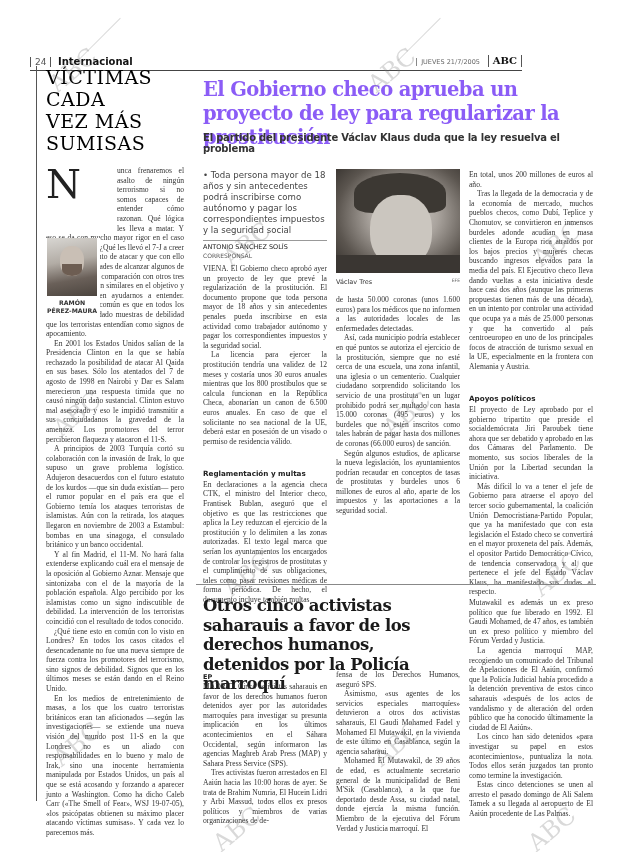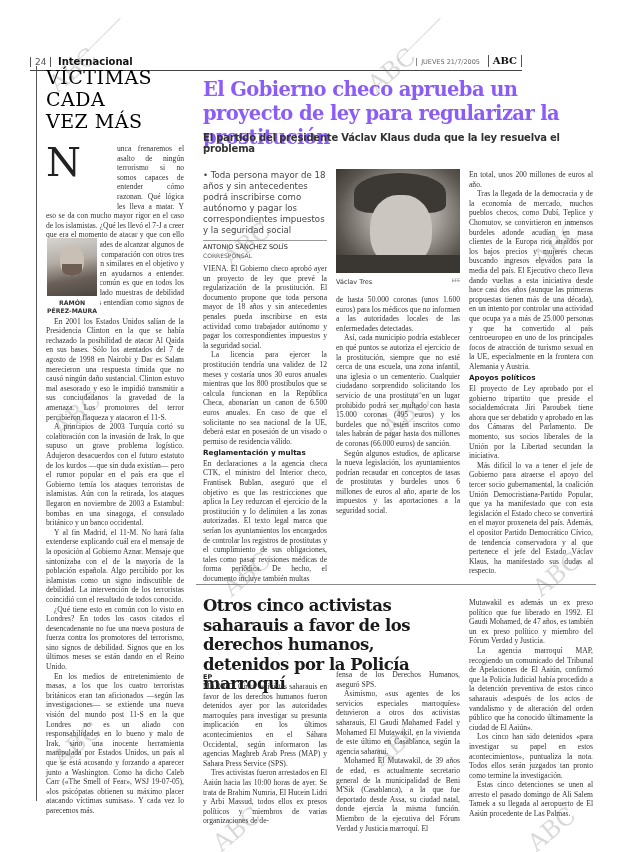--- a/index.html
+++ b/index.html
@@ -35,21 +35,21 @@
 
   .col-a { position: absolute; left: 203px; top: 264px; width: 124px; }
   .col-b-photo { position: absolute; left: 336px; top: 169px; width: 124px; height: 104px; background: radial-gradient(ellipse at 55% 45%, #d9d6d1 0%, #a9a39d 35%, #5b554f 70%, #2f2b27 100%); overflow: hidden; }
   .col-b-photo .hair { position: absolute; left: 18px; top: 4px; width: 92px; height: 40px; border-radius: 50% 50% 20% 20%; background: #3c3833; }
   .col-b-photo .face { position: absolute; left: 34px; top: 26px; width: 62px; height: 72px; border-radius: 45%; background: #cbc6bf; }
   .col-b-photo .collar { position: absolute; left: 0; top: 86px; width: 124px; height: 22px; background: #3a3632; }
   .photo-cap { position: absolute; left: 336px; top: 278px; width: 124px; font-family: "DejaVu Sans", sans-serif; font-size: 6.5px; color: #333; }
   .photo-cap .credit { position: absolute; right: 0; top: 0; font-size: 4.5px; color: #666; }
   .col-b { position: absolute; left: 336px; top: 295px; width: 124px; }
   .col-c { position: absolute; left: 469px; top: 170px; width: 124px; }
-  .subhead { font-family: "DejaVu Sans", sans-serif; font-weight: bold; font-size: 7.2px; color: #222; margin: 2px 0 1px; }
+  .subhead { font-family: "DejaVu Sans", sans-serif; font-weight: bold; font-size: 7.2px; color: #222; margin: 23px 0 1px; }
 
   .rule { position: absolute; left: 196px; top: 584px; width: 400px; border-top: 1px solid #888; }
 
   .sec-head { position: absolute; left: 203px; top: 596px; width: 258px; font-family: "DejaVu Serif", serif; font-size: 16.5px; line-height: 19.5px; color: #1a1a1a; letter-spacing: -0.5px; }
   .ep-label { position: absolute; left: 203px; top: 673px; font-family: "DejaVu Sans", sans-serif; font-weight: bold; font-size: 6.5px; color: #222; }
   .col-d { position: absolute; left: 203px; top: 682px; width: 124px; }
   .col-e { position: absolute; left: 336px; top: 670px; width: 124px; }
   .col-f { position: absolute; left: 469px; top: 598px; width: 124px; }
 
   .wm { position: absolute; font-family: "DejaVu Serif", serif; font-size: 24px; color: rgba(120,120,120,0.28); transform: rotate(-40deg); pointer-events: none; }
@@ -63,32 +63,33 @@
   <span class="sec">Internacional</span>
   <span class="date">JUEVES 21/7/2005</span>
   <span class="logo">ABC</span>
 </div>
 
 <div style="position:absolute;left:36px;top:66px;height:735px;border-left:1px solid #555;"></div>
 <div class="col-left-inner">
   <div class="op-title">
     <div>VÍCTIMAS CADA</div>
     <div>VEZ MÁS</div>
+    <div>SUMISAS</div>
   </div>
   <div class="body-text" style="margin-top:12px;">
     <p class="noind">
       <span class="dropcap">N</span>
       <span class="author-photo" style="float:left;margin-top:62px;margin-left:-30px;">
       </span>
       <span>unca frenaremos el asalto de ningún terrorismo si no somos capaces de entender cómo razonan. Qué lógica les lleva a matar. Y eso se da con mucho mayor rigor en el caso de los islamistas. ¿Qué les llevó el 7-J a creer que era el momento de atacar y que con ello tendrían posibilidades de alcanzar algunos de sus objetivos? La comparación con otros tres ataques que fueron similares en el objetivo y el método pueden ayudarnos a entender. Porque el factor común es que en todos los casos se habían dado muestras de debilidad que los terroristas entendían como signos de apocamiento.</span>
     </p>
     <p>En 2001 los Estados Unidos salían de la Presidencia Clinton en la que se había rechazado la posibilidad de atacar Al Qaida en sus bases. Sólo los atentados del 7 de agosto de 1998 en Nairobi y Dar es Salam merecieron una respuesta timida que no causó ningún daño sustancial. Clinton estuvo mal asesorado y eso le impidió transmitir a sus conciudadanos la gravedad de la amenaza. Los promotores del terror percibieron flaqueza y atacaron el 11-S.</p>
     <p>A principios de 2003 Turquía cortó su colaboración con la invasión de Irak, lo que supuso un grave problema logístico. Adujeron desacuerdos con el futuro estatuto de los kurdos —que sin duda existían— pero el rumor popular en el país era que el Gobierno temía los ataques terroristas de islamistas. Aún con la retirada, los ataques llegaron en noviembre de 2003 a Estambul: bombas en una sinagoga, el consulado británico y un banco occidental.</p>
     <p>Y al fin Madrid, el 11-M. No hará falta extenderse explicando cuál era el mensaje de la oposición al Gobierno Aznar. Mensaje que sintonizaba con el de la mayoría de la población española. Algo percibido por los islamistas como un signo indiscutible de debilidad. La intervención de los terroristas coincidió con el resultado de todos conocido.</p>
-    <p>¿Qué tiene esto en común con lo visto en Londres? En todos los casos citados el desencadenante no fue una nueva postura de fuerza contra los promotores del terrorismo, sino signos de debilidad. Signos que en los últimos meses se están dando en el Reino Unido.</p>
+    <p>¿Qué tiene esto en común con lo visto en Londres? En todos los casos citados el desencadenante no fue una nueva siempre de fuerza contra los promotores del terrorismo, sino signos de debilidad. Signos que en los últimos meses se están dando en el Reino Unido.</p>
     <p>En los medios de entretenimiento de masas, a los que los cuatro terroristas británicos eran tan aficionados —según las investigaciones— se extiende una nueva visión del mundo post 11-S en la que Londres no es un aliado con responsabilidades en lo bueno y malo de Irak, sino una inocente herramienta manipulada por Estados Unidos, un país al que se está acosando y forzando a aparecer junto a Washington. Como ha dicho Caleb Carr («The Smell of Fear», WSJ 19-07-05), «los psicópatas obtienen su máximo placer atacando víctimas sumisas». Y cada vez lo parecemos más.</p>
   </div>
 </div>
 
 <div style="position:absolute;left:44px;top:238px;width:56px;background:#fff;text-align:center;padding-bottom:3px;">
   <div class="author-photo" style="float:none;margin:0;width:56px;">
     <div class="ph"></div>
     <div class="author-name">
       <div>RAMÓN</div>
       <div>PÉREZ-MAURA</div>

